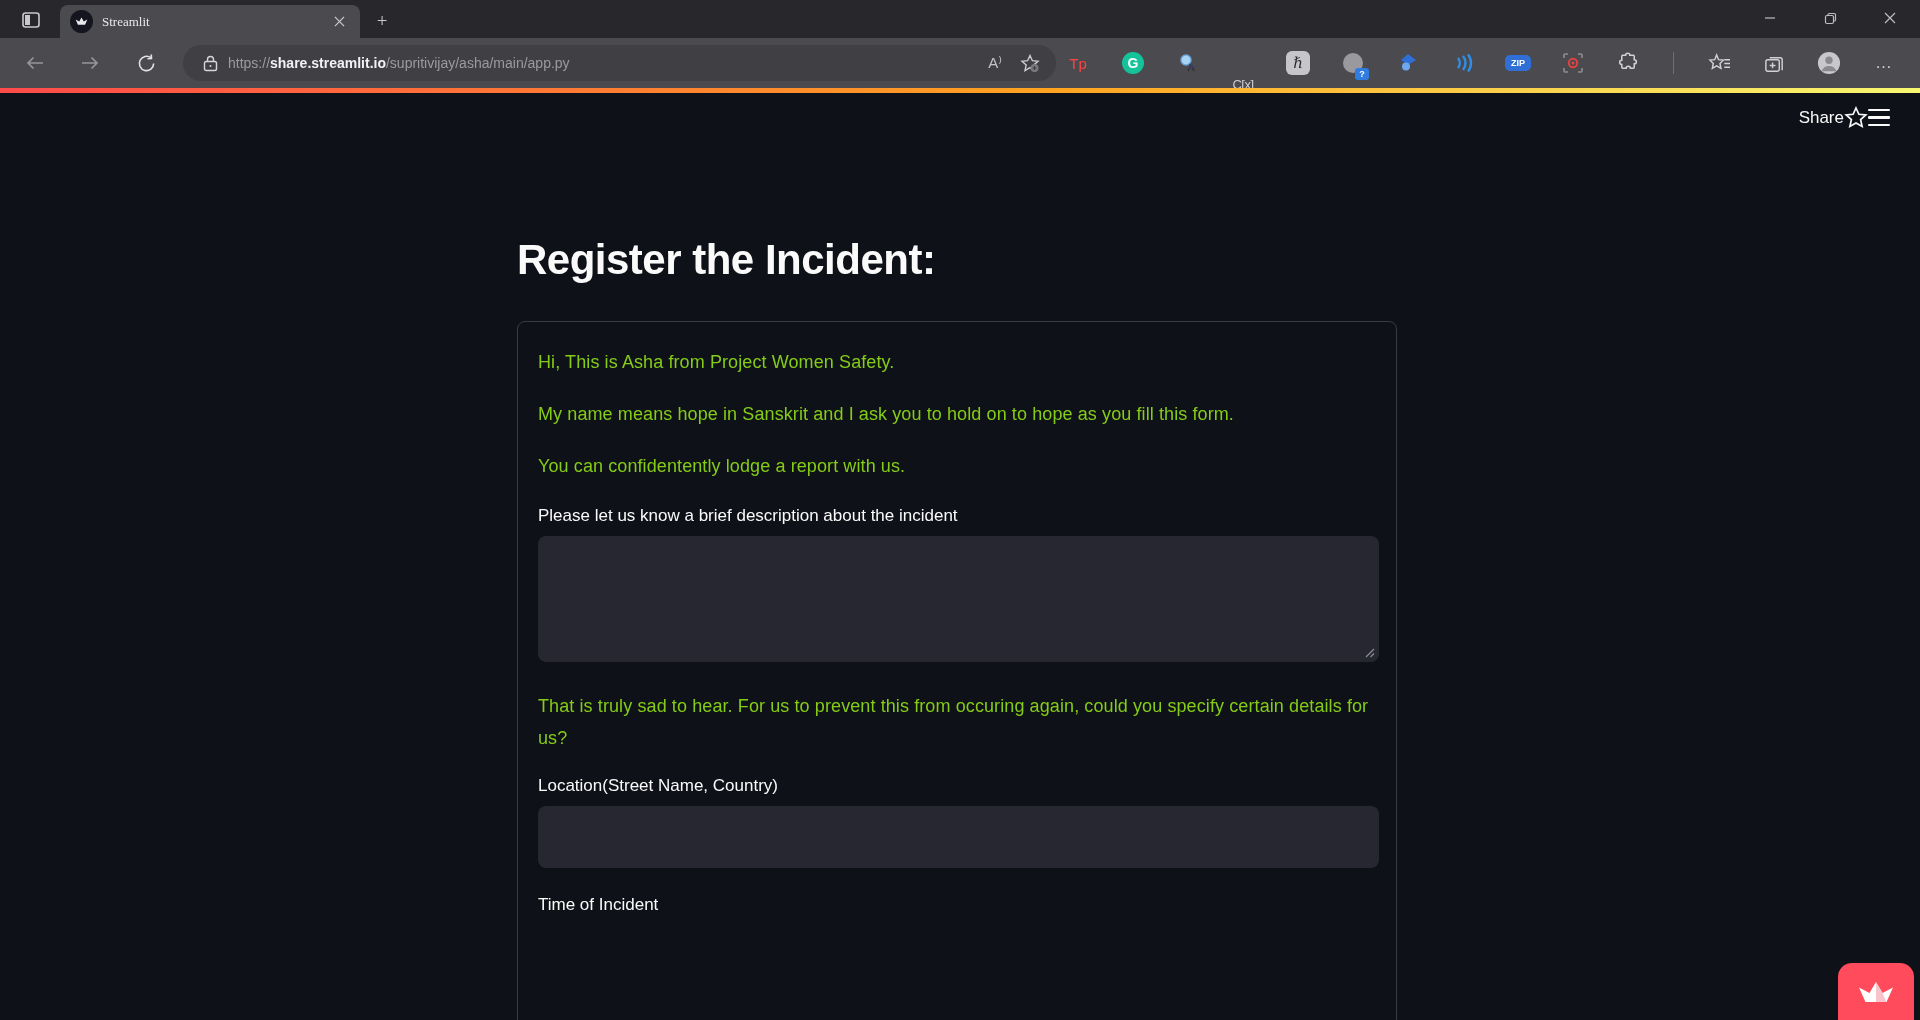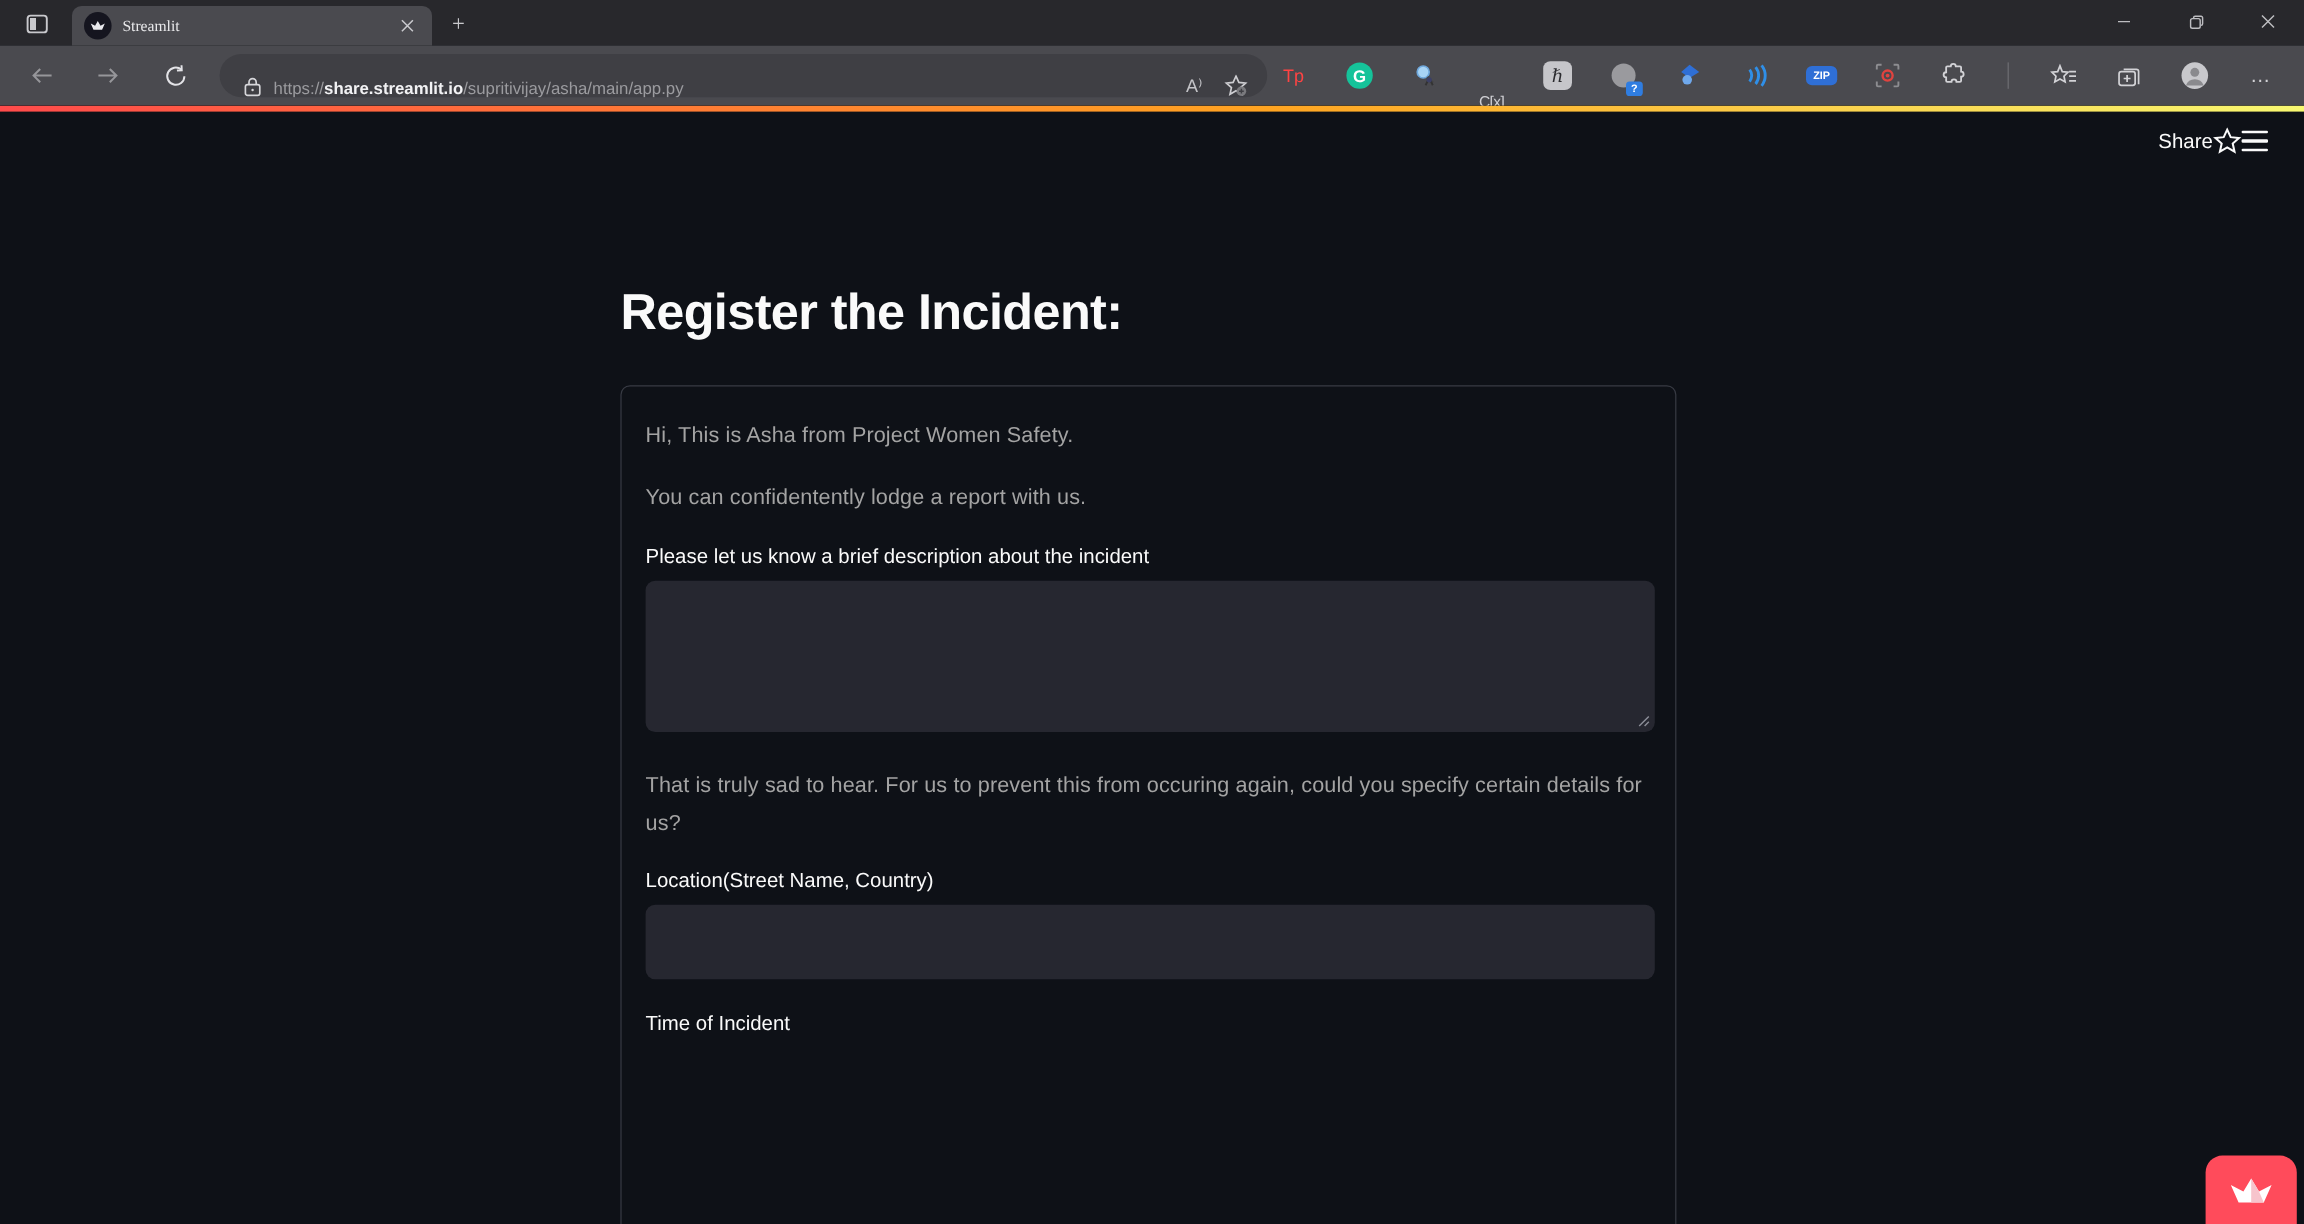--- a/index.html
+++ b/index.html
@@ -24,21 +24,21 @@
     border-radius:4px; }
   .win-controls { position:absolute; right:0; top:0; height:36px; display:flex; }
   .win-btn { width:60px; height:36px; display:flex; align-items:center; justify-content:center; }
 
   .toolbar { position:absolute; left:0; top:38px; width:1920px; height:50px;
     background:#4a4a4f; display:flex; align-items:center; }
   .nav-btn { width:34px; height:34px; display:flex; align-items:center; justify-content:center;
     border-radius:6px; }
   .nav-back { margin-left:18px; } .nav-fwd { margin-left:21px; } .nav-refresh { margin-left:22px; }
   .addressbar { position:absolute; left:183px; top:45px; width:873px; height:36px;
-    background:#3f3f44; border-radius:18px; display:flex; align-items:flex-end; padding:0 12px; }
+    background:#3f3f44; border-radius:18px; display:flex; align-items:center; padding:0 12px; }
   .lock { margin:0 10px 0 8px; }
   .url { font-size:14px; color:#9b9b9f; white-space:nowrap; overflow:hidden; flex:1; }
   .url b { color:#f2f2f4; font-weight:700; }
   .addr-icons { display:flex; align-items:center; gap:18px; margin-right:4px; }
   .read-aloud { color:#c3c3c7; font-size:15px; font-weight:400; }
   .ext-row { position:absolute; left:1066px; top:44px; height:38px; display:flex;
     align-items:center; gap:31px; }
   .ext { width:24px; height:24px; display:flex; align-items:center; justify-content:center;
     font-size:13px; position:relative; }
   .ext-tp { color:#ff4343; font-weight:400; font-size:15px; }
@@ -66,21 +66,21 @@
     color:#fafafa; }
   .share-btn { font-size:17px; color:#fafafa; cursor:pointer; }
   .burger { display:flex; flex-direction:column; gap:5px; cursor:pointer; }
   .burger span { display:block; width:22px; height:2.5px; background:#fafafa; border-radius:1px; }
 
   .content { position:absolute; left:517px; top:0; width:880px; }
   h1.page-title { margin-top:148px; color:#fafafa; font-size:42px; font-weight:700;
     letter-spacing:-0.5px; }
   .form { margin-top:37px; border:1px solid #383b44; border-radius:8px;
     padding:24px 20px 40px 20px; height:800px; }
-  .form p { color:#a3a3a3; font-size:18px; line-height:32px; margin:0 0 20px 0;
+  .form p { color:#84cc16; font-size:18px; line-height:32px; margin:0 0 20px 0;
     letter-spacing:0.1px; }
   .field-label { color:#fafafa; font-size:17px; line-height:24px; margin:22px 0 8px 0; }
   .loc-label { margin-top:20px; }
   .time-label { margin-top:25px; }
   textarea.st-textarea { width:841px; height:126px; background:#262730; border:none;
     border-radius:8px; resize:none; outline:none; color:#fafafa; font-size:16px;
     padding:10px 12px; font-family:"Liberation Sans",sans-serif; display:block;
     margin-bottom:28px; position:relative; }
   .ta-wrap { position:relative; width:841px; margin-bottom:28px; }
   .ta-wrap textarea { margin-bottom:0; }
@@ -267,20 +267,21 @@
         <span></span>
         <span></span>
       </span>
   </div>
 
   <div class="content">
     <h1 class="page-title">Register the Incident:</h1>
 
     <div class="form">
       <p>Hi, This is Asha from Project Women Safety.</p>
+      <p>My name means hope in Sanskrit and I ask you to hold on to hope as you fill this form.</p>
       <p>You can confidentently lodge a report with us.</p>
 
       <div class="field-label">Please let us know a brief description about the incident</div>
       <div class="ta-wrap">
         <textarea class="st-textarea" value="" style=""></textarea>
         <span class="resize-grip">
           <svg width="10" height="10" viewBox="0 0 10 10">
             <path d="M9 1 L1 9 M9 5.5 L5.5 9" stroke="#8a8c96" stroke-width="1.2"></path>
           </svg>
         </span>

